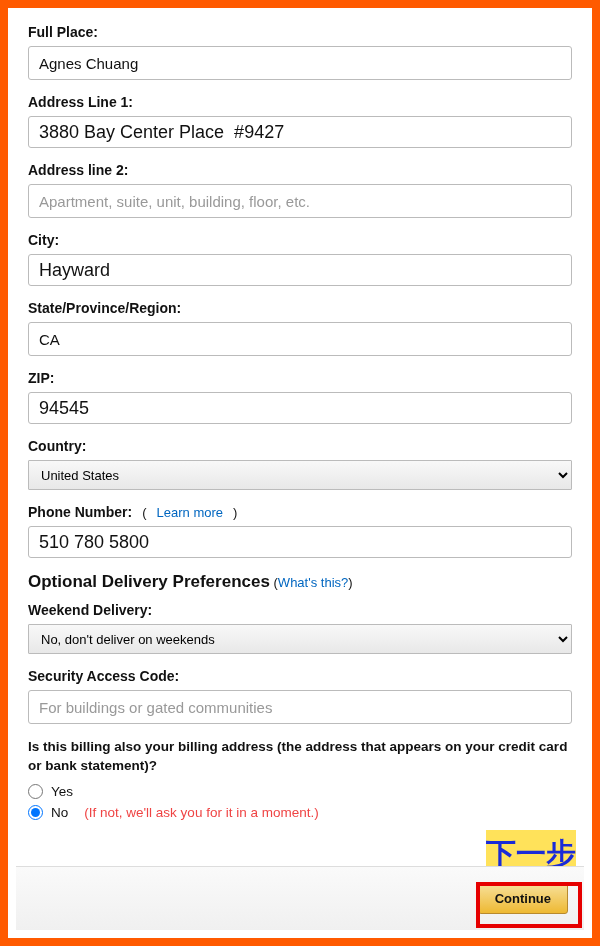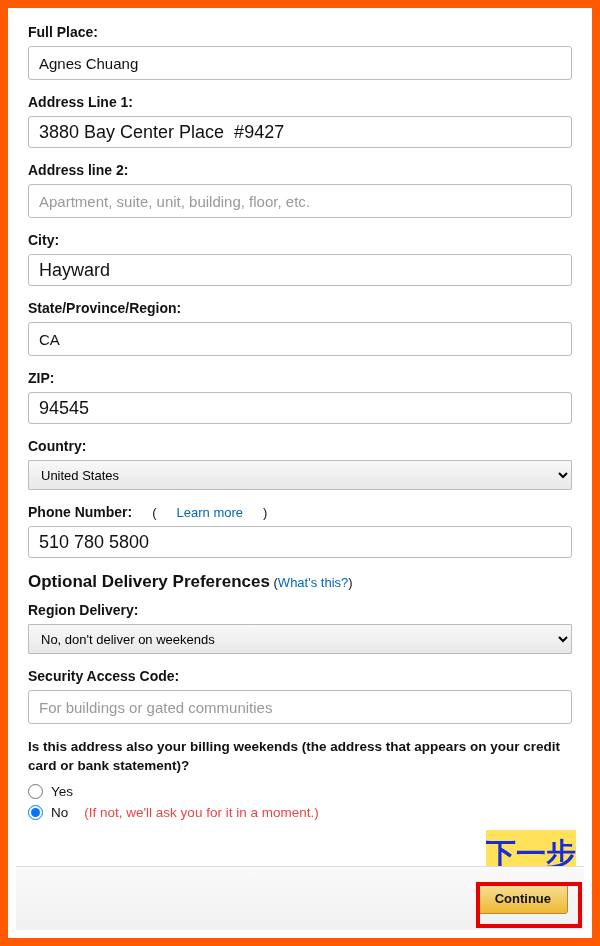--- a/index.html
+++ b/index.html
@@ -103,21 +103,21 @@
     }
     .highlight-box {
       position: absolute;
       right: 10px;
       bottom: 10px;
       width: 106px;
       height: 46px;
       border: 4px solid #e60000;
       pointer-events: none;
     }
-    .phone-label-row { display: flex; align-items: baseline; gap: 20px; margin-bottom: 6px;}
+    .phone-label-row { display: flex; align-items: baseline; gap: 10px; margin-bottom: 6px;}
     .paren { color: #111; }
   </style>
 </head>
 <body>
 
 <div class="outer">
   <div class="inner">
 
     <div class="field-group">
       <label class="field-label">Full Place:</label>
@@ -165,32 +165,32 @@
       </div>
       <input class="text-input tall" value="510 780 5800" style="">
     </div>
 
     <div class="section-row">
       <span class="section-title">Optional Delivery Preferences</span>
       <span> (</span><a href="#" class="link">What's this?</a><span>)</span>
     </div>
 
     <div class="field-group">
-      <label class="field-label">Region Delivery:</label>
+      <label class="field-label">Weekend Delivery:</label>
       <select class="select-input">
         <option>No, don't deliver on weekends</option>
       </select>
     </div>
 
     <div class="field-group">
       <label class="field-label">Security Access Code:</label>
       <input class="text-input" placeholder="For buildings or gated communities" style="">
     </div>
 
-    <div class="billing-q">Is this address also your billing weekends (the address that appears on your credit card or bank statement)?</div>
+    <div class="billing-q">Is this billing also your billing address (the address that appears on your credit card or bank statement)?</div>
 
     <div class="radio-row">
       <input type="radio" name="billing" style="">
       <span>Yes</span>
     </div>
     <div class="radio-row">
       <input type="radio" name="billing" checked="" style="">
       <span>No</span>
       <span class="radio-hint">(If not, we'll ask you for it in a moment.)</span>
     </div>

